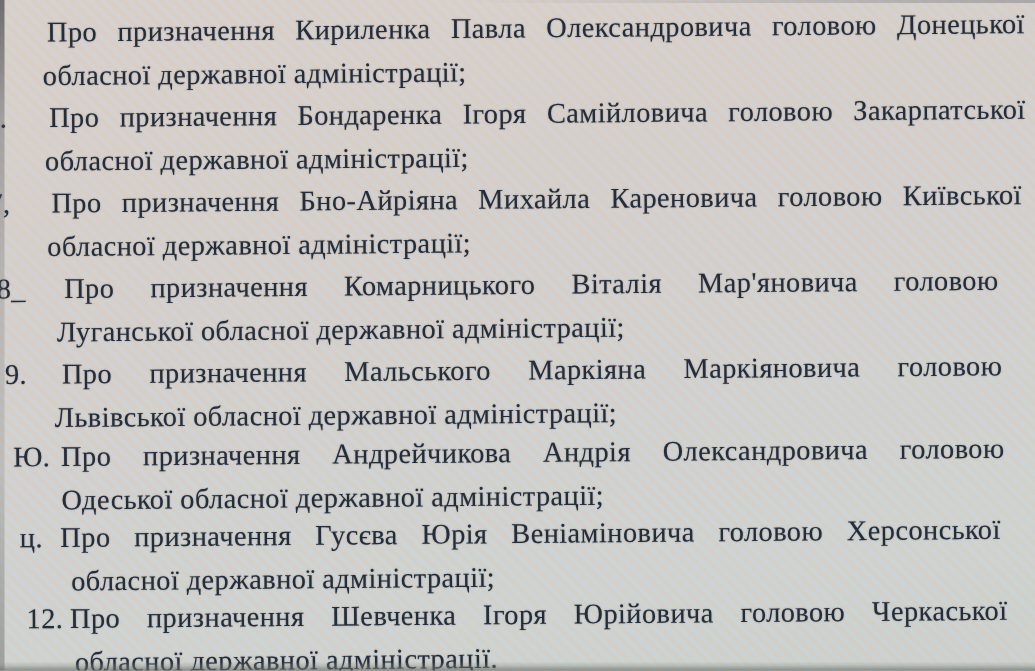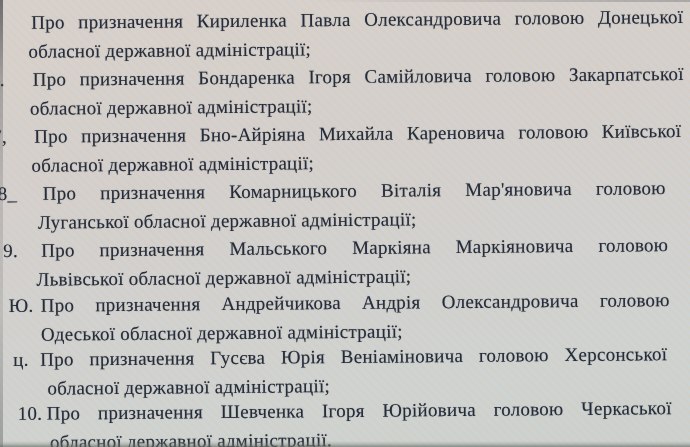--- a/index.html
+++ b/index.html
@@ -123,21 +123,21 @@
       <div class="l2">Одеської обласної державної адміністрації;</div>
     </div>
 
     <div class="item it7">
       <span class="marker">ц.</span>
       <div class="l1">Про призначення Гусєва Юрія Веніаміновича головою Херсонської</div>
       <div class="l2">обласної державної адміністрації;</div>
     </div>
 
     <div class="item it8">
-      <span class="marker">10.</span>
+      <span class="marker">12.</span>
       <div class="l1">Про призначення Шевченка Ігоря Юрійовича головою Черкаської</div>
       <div class="l2">обласної державної адміністрації.</div>
     </div>
 
   </div>
 
   <div class="edge-left"></div>
   <div class="edge-bottom"></div>
   <div class="edge-top"></div>
 </div>

